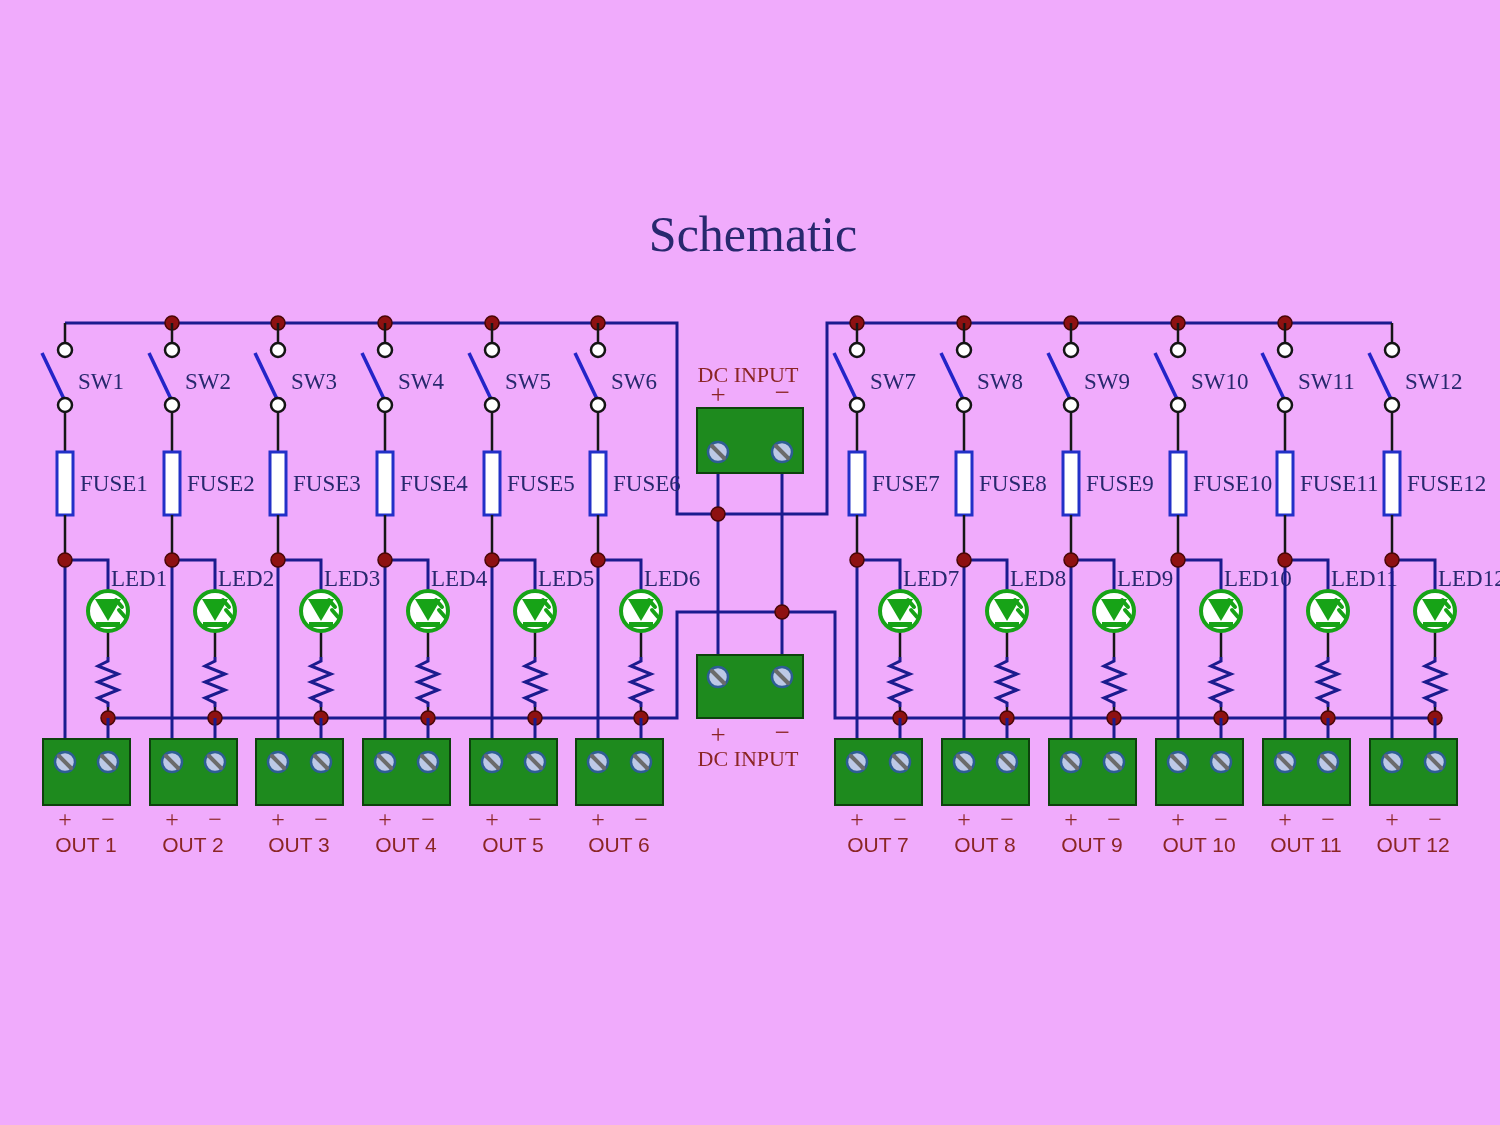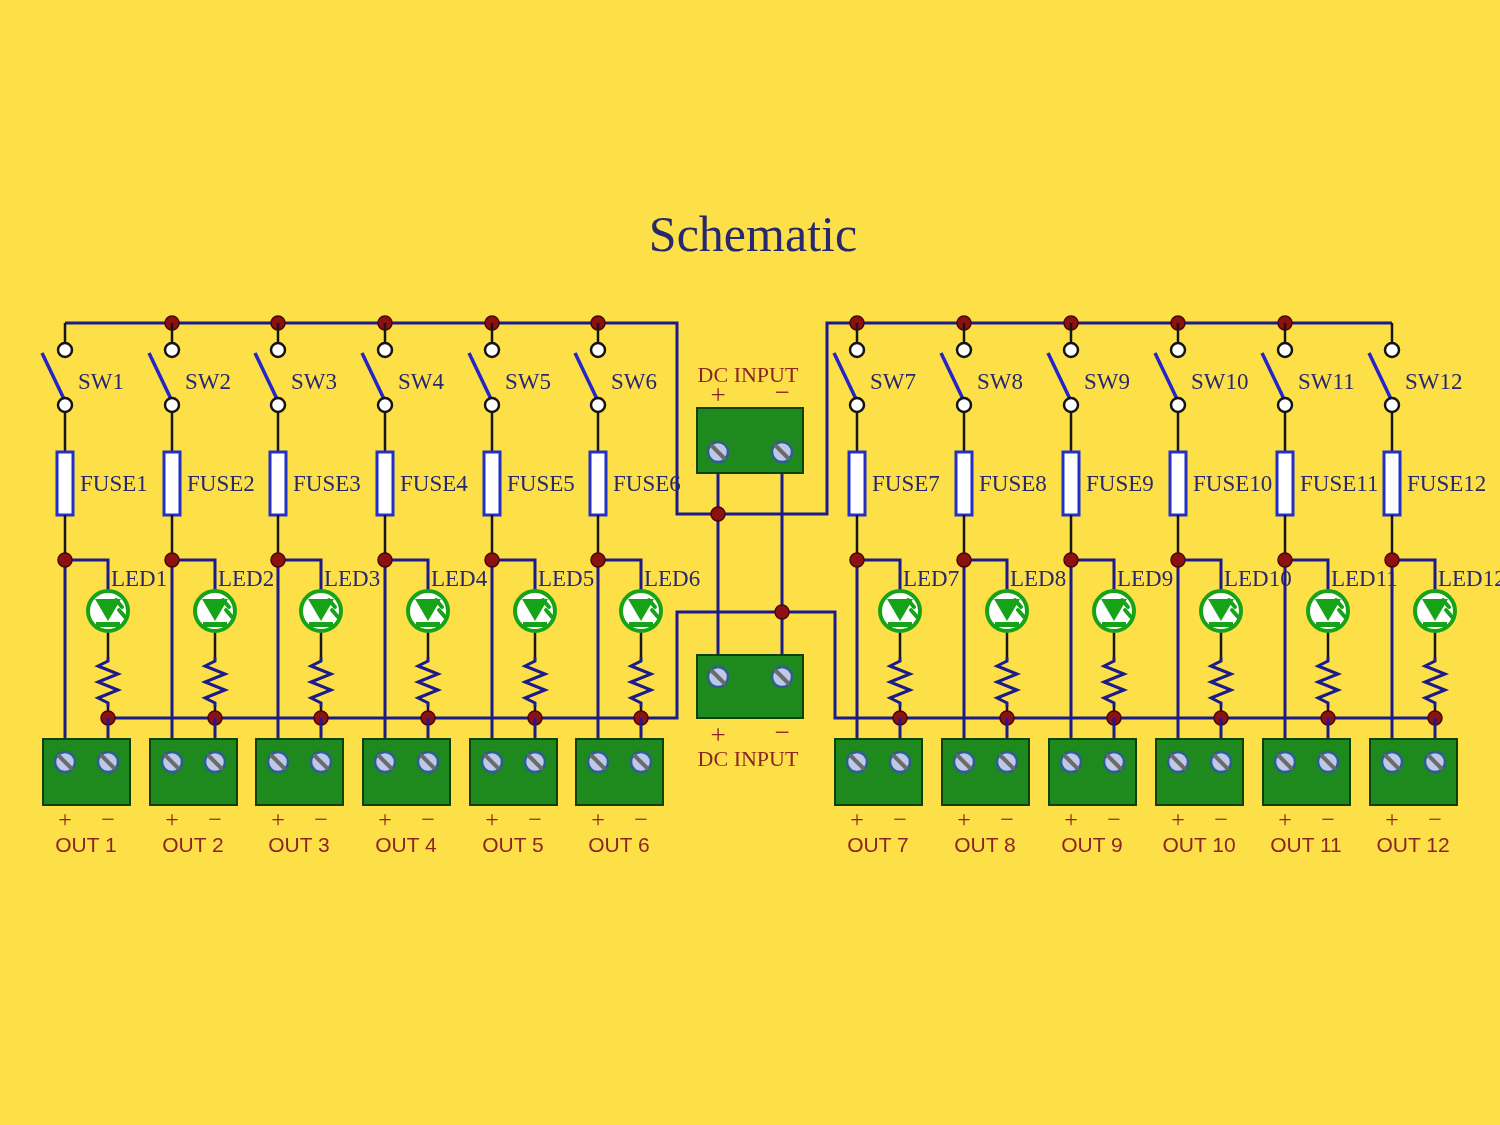--- a/index.html
+++ b/index.html
@@ -1,21 +1,21 @@
 <!DOCTYPE html>
 <html style="--wire: #1b1b8e; --cwire: #161616; --blade: #2424c8; --fuse: #2230c8; --green: #17a317; --block: #1e8a1e; --dot: #8e1111; --screw: #bdc9e6; --navytext: #28286e; --redtext: #8b2525;"><head>
 <meta charset="utf-8">
 <style>
   :root{
     --wire:#1b1b8e; --cwire:#161616; --blade:#2424c8; --fuse:#2230c8;
     --green:#17a317; --block:#1e8a1e; --dot:#8e1111; --screw:#bdc9e6;
     --navytext:#28286e; --redtext:#8b2525;
   }
   html,body{margin:0;padding:0;background:#fff;}
-  .stage{position:relative;width:1500px;height:1125px;background:#fde047;overflow:hidden;}
+  .stage{position:relative;width:1500px;height:1125px;background:#f0abfc;overflow:hidden;}
   svg{display:block;}
   .wire{stroke:var(--wire);stroke-width:3;fill:none;}
   .cwire{stroke:var(--cwire);stroke-width:2.5;fill:none;}
   .blade{stroke:var(--blade);stroke-width:3.5;fill:none;}
   .fuse{fill:#ffffff;stroke:var(--fuse);stroke-width:3;}
   .term{fill:#ffffff;stroke:#141414;stroke-width:2.5;}
   .dot{fill:var(--dot);stroke:#480606;stroke-width:1.5;}
   .ledring{fill:#ffffff;stroke:var(--green);stroke-width:4;}
   .ledfill{fill:var(--green);stroke:none;}
   .ray{stroke:var(--green);stroke-width:4;stroke-linecap:round;}

